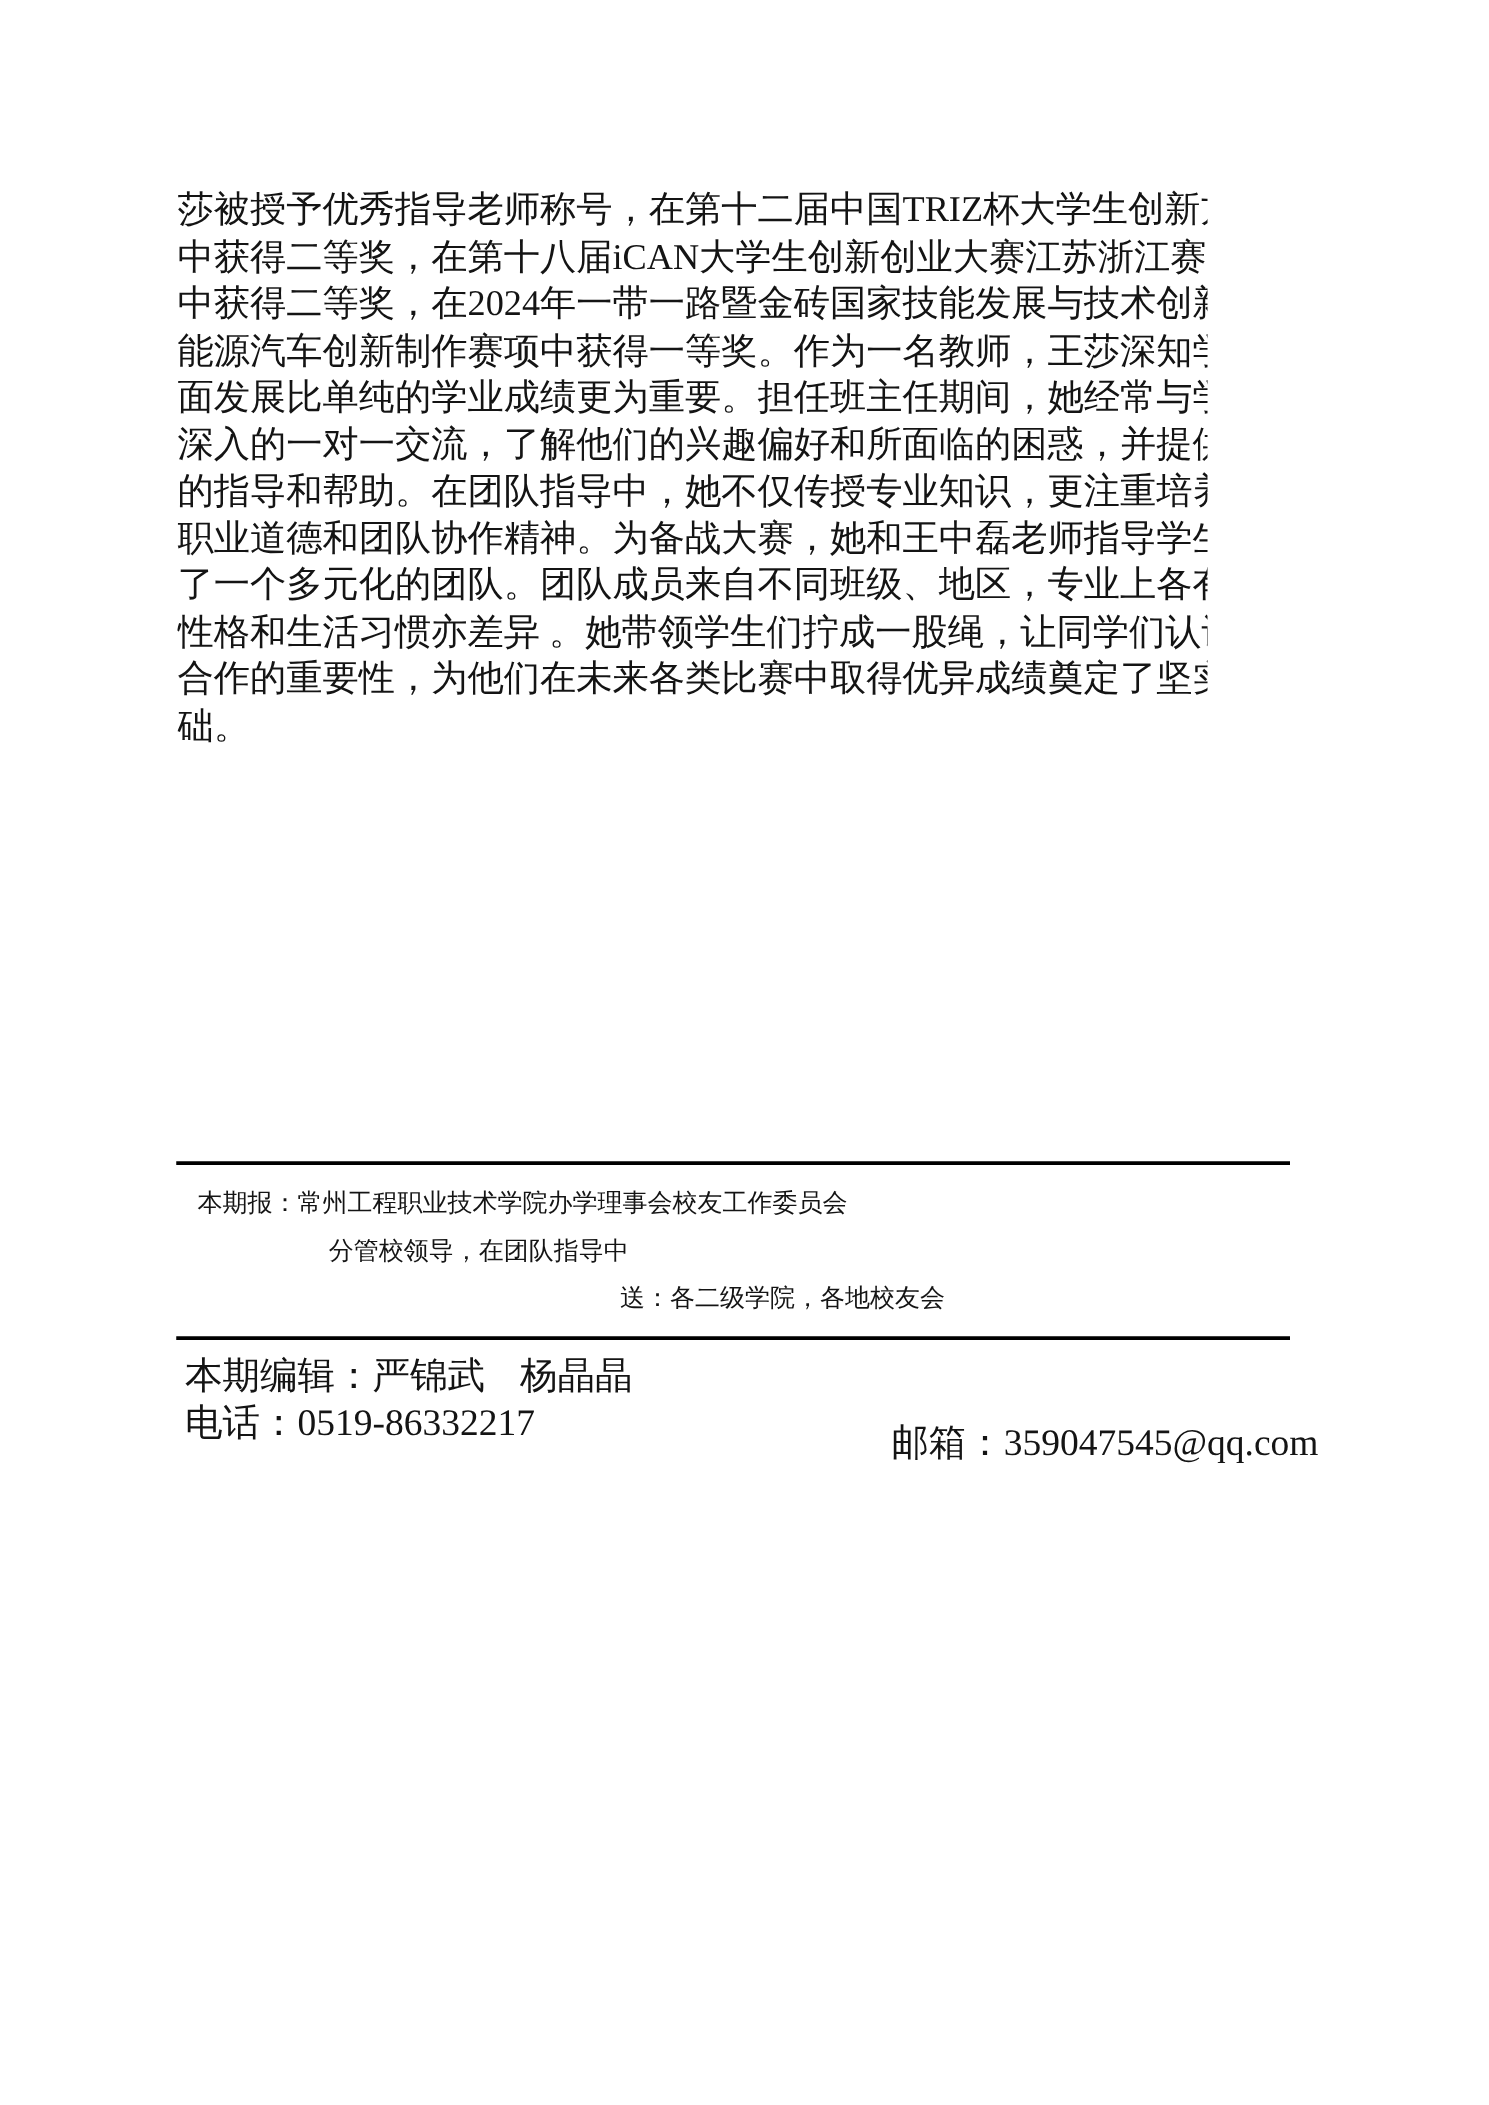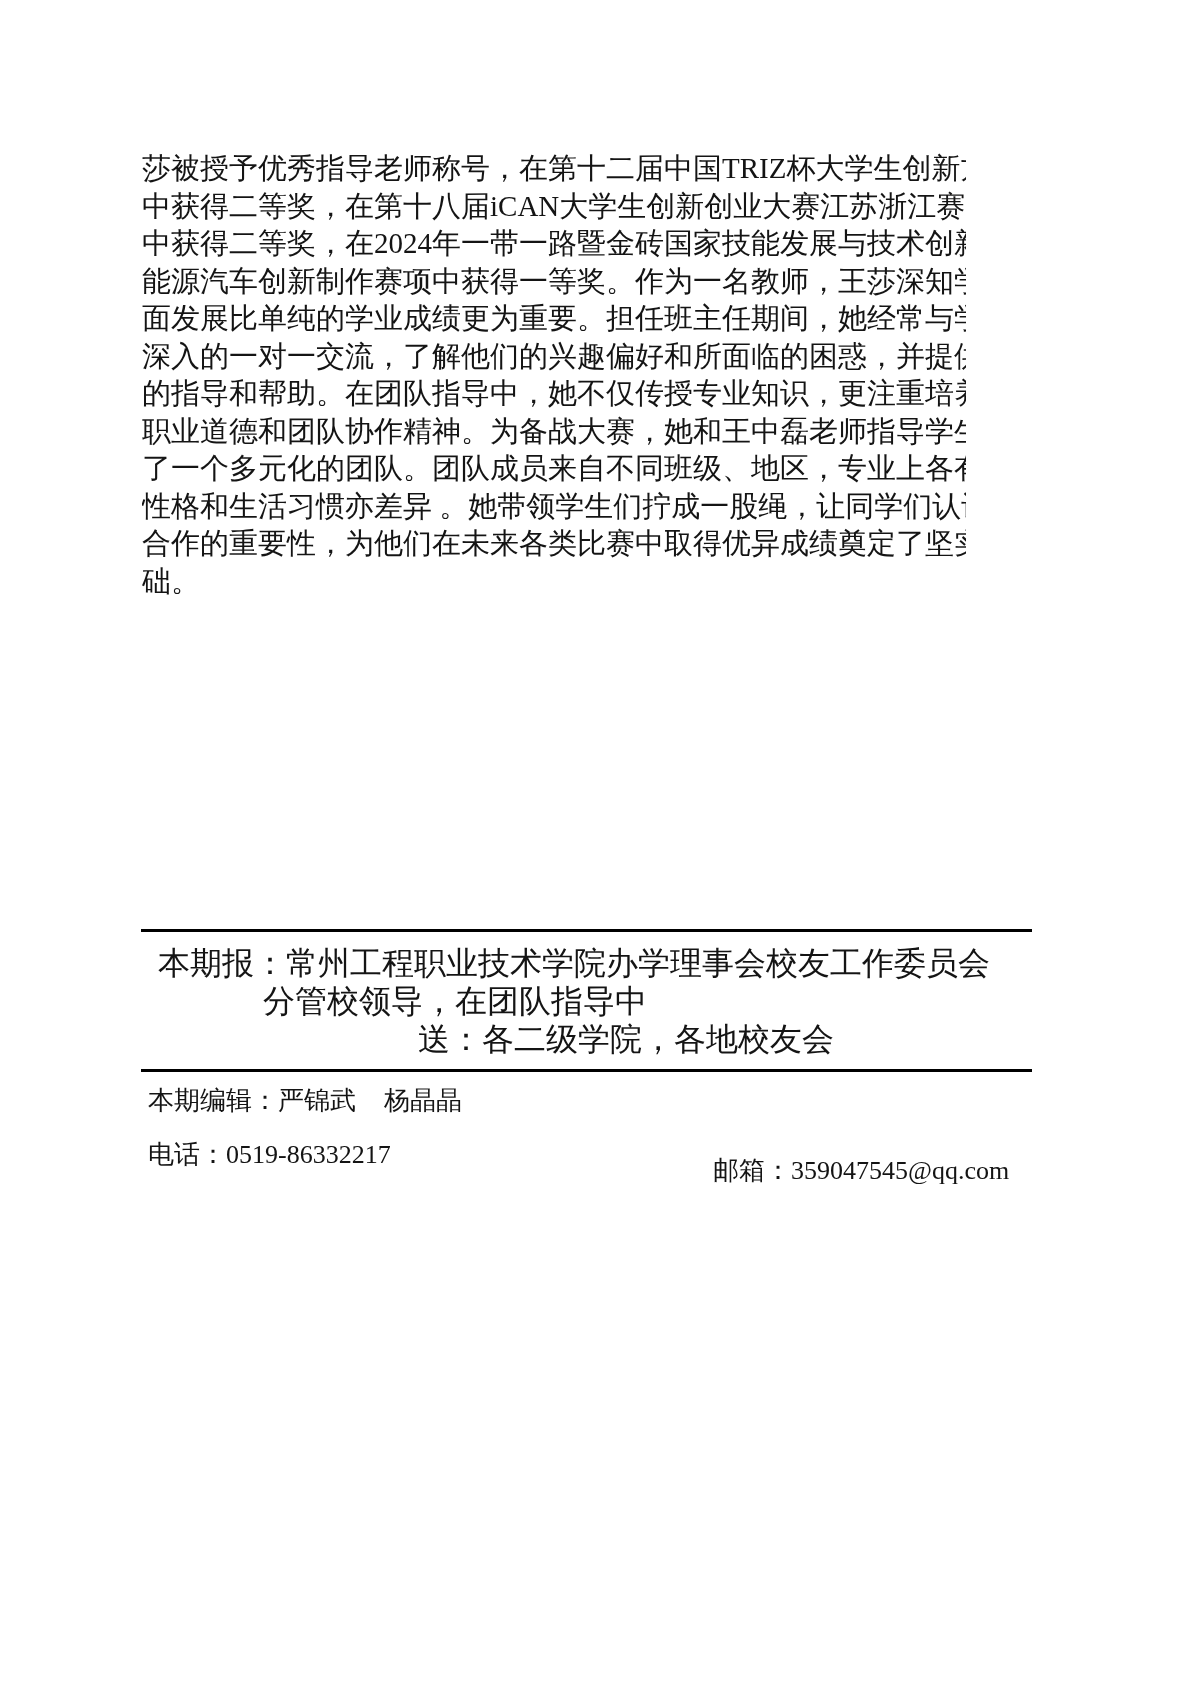--- a/index.html
+++ b/index.html
@@ -50,44 +50,44 @@
   }
   .rule1 { top: 929px; }
   .rule2 { top: 1069px; }
 
   
   .dist-block {
     position: absolute;
     left: 141px;
     top: 944px;
     width: 891px;
-    font-size: 32px;
+    font-size: 20px;
     line-height: 38px;
     color: #141414;
   }
   .dist-line1 { padding-left: 17px; }
   .dist-line2 { padding-left: 122px; }
   .dist-line3 { padding-left: 79px; text-align: center; }
 
   
   .masthead {
     position: absolute;
     left: 141px;
     top: 1082px;
     width: 891px;
-    font-size: 26px;
+    font-size: 30px;
     line-height: 38px;
     color: #141414;
   }
   .editors-line { padding-left: 7px; }
   .editor-name-2 { margin-left: 28px; }
   .contact-line {
     position: relative;
     padding-left: 7px;
-    margin-top: 16px;
+    margin-top: 0px;
     font-family: Liberation Serif, serif;
   }
   .email-group {
     position: absolute;
     left: 572px;
     top: 16px;
     white-space: nowrap;
   }
 </style>
 </head>

